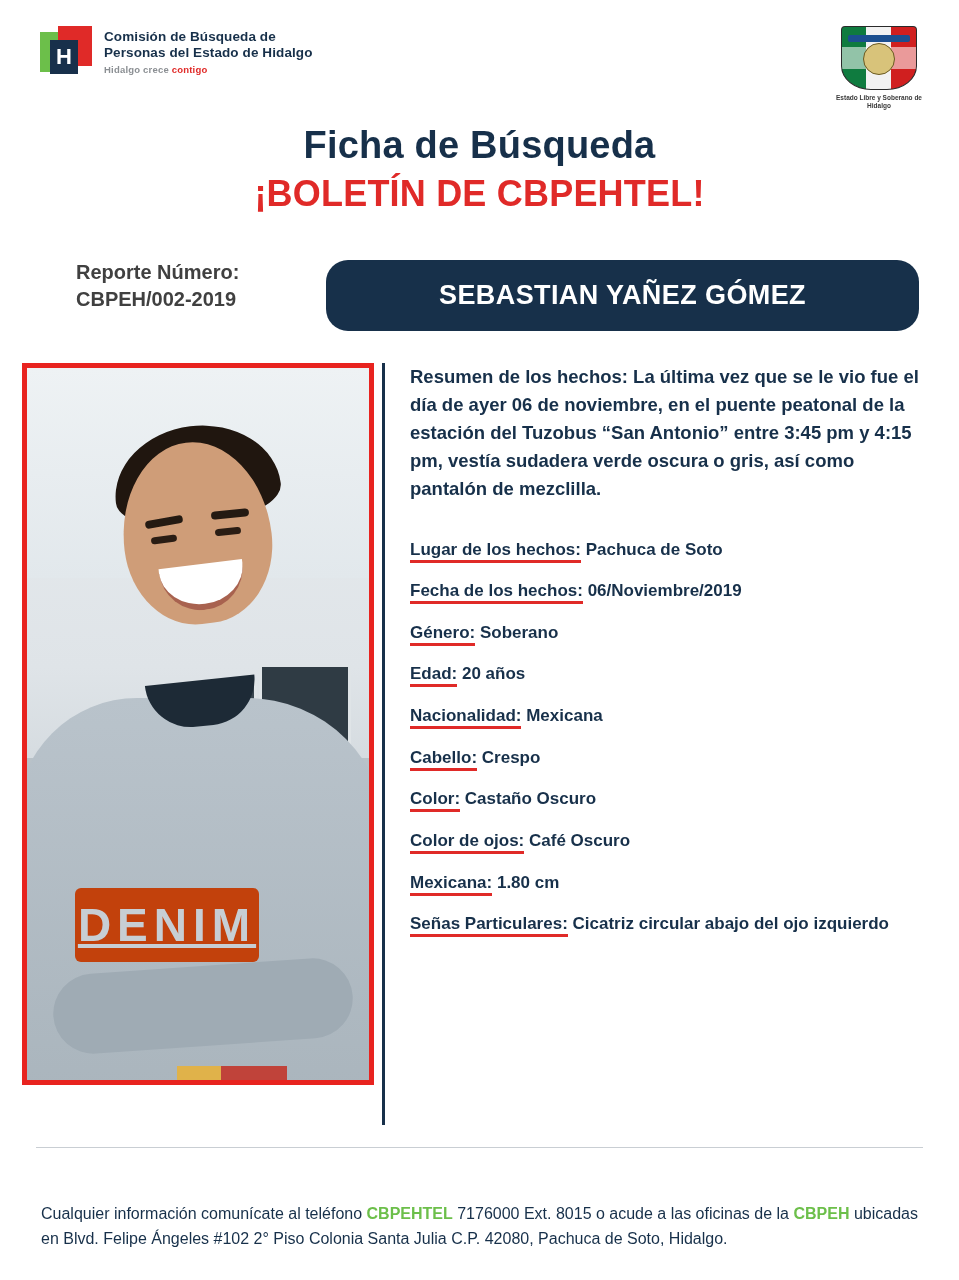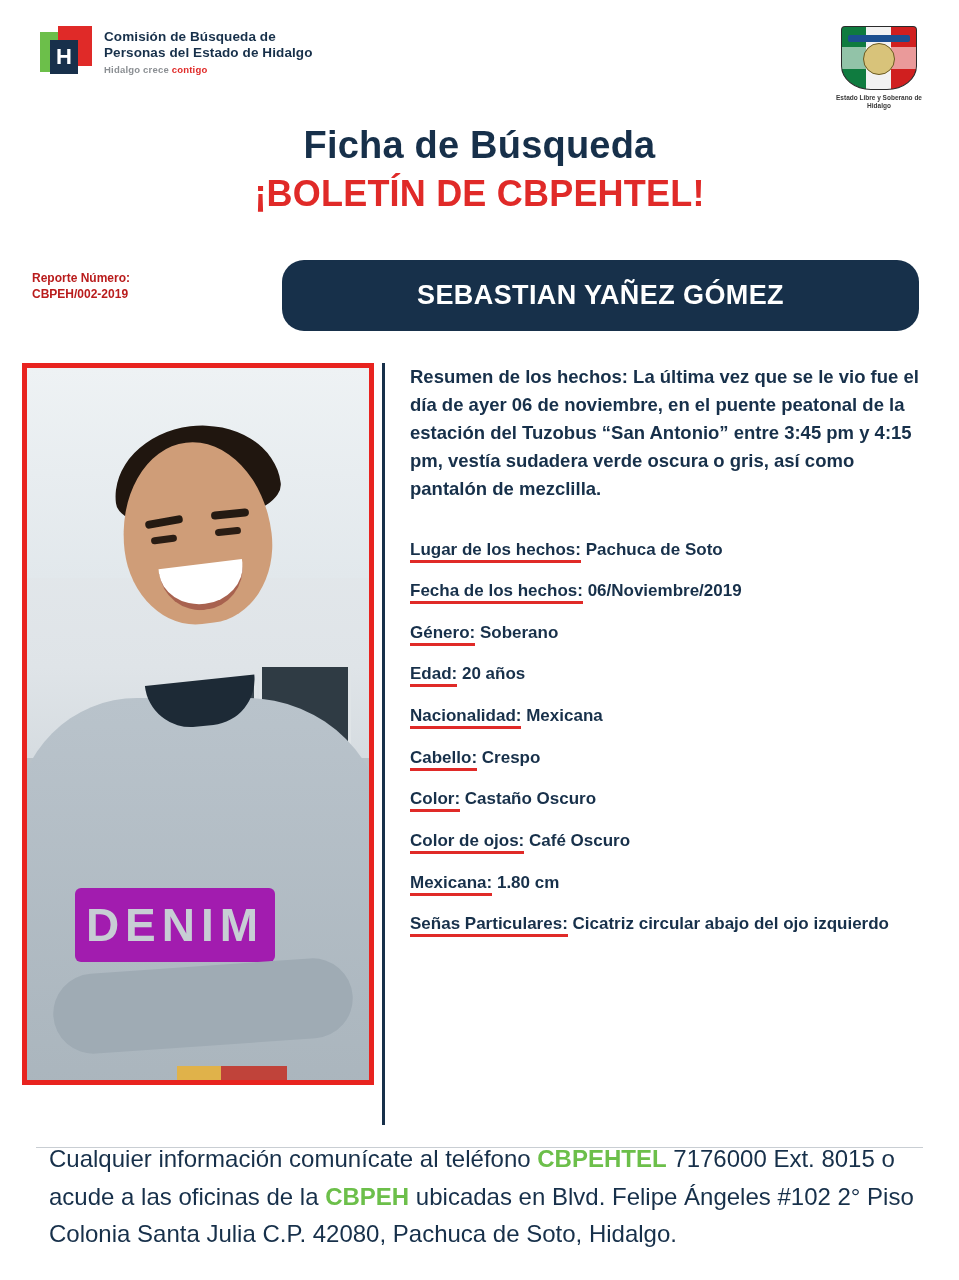--- a/index.html
+++ b/index.html
@@ -150,25 +150,26 @@
   
   .report-row {
     display: flex;
     align-items: center;
     margin-top: 26px;
     padding: 0 40px 0 32px;
     box-sizing: border-box;
   }
   .report-num {
     width: 250px;
-    color: #b91c1c;
-    font-weight: bold;
-    font-size: 12px;
+    color: #404040;
+    font-weight: bold;
+    font-size: 20px;
     line-height: 1.35;
     flex: 0 0 250px;
+    margin-left: 44px;
   }
   .name-banner {
     flex: 1;
     background: #17304a;
     border-radius: 22px;
     color: #ffffff;
     font-size: 27px;
     font-weight: bold;
     text-align: center;
     padding: 20px 10px;
@@ -280,31 +281,32 @@
     position: absolute;
     left: 120px; top: 312px;
     width: 110px; height: 46px;
     background: #1d2a36;
     border-radius: 0 0 60px 60px;
     transform: rotate(-6deg);
   }
   .ph-print {
     position: absolute;
     left: 48px; top: 520px;
-    width: 200px; height: 74px;
-    background: #a21caf;
+    width: 184px; height: 74px;
+    background: #c2410c;
     border-radius: 6px;
     color: #c7ced4;
     font-size: 46px;
     font-weight: bold;
     letter-spacing: 6px;
     display: flex;
     align-items: center;
     justify-content: center;
     overflow: hidden;
+    text-decoration: underline;
   }
   .ph-arm {
     position: absolute;
     left: 26px; top: 598px;
     width: 300px; height: 80px;
     background: #9fabb4;
     border-radius: 40px;
     transform: rotate(-4deg);
   }
   .ph-stripe {
@@ -343,25 +345,25 @@
     line-height: 1.45;
   }
   .field .k {
     border-bottom: 3px solid #e02a28;
     padding-bottom: 1px;
   }
 
   
   .footer {
     position: absolute;
-    left: 13px; right: 0;
+    left: 5px; right: 0;
     bottom: 28px;
     padding: 0 38px 0 36px;
     box-sizing: border-box;
-    font-size: 24px;
+    font-size: 16px;
     color: #17304a;
     line-height: 1.55;
   }
   .footer .hl {
     color: #6cbf4a;
     font-weight: bold;
   }
   .footer-rule {
     position: absolute;
     left: 36px; right: 36px;

